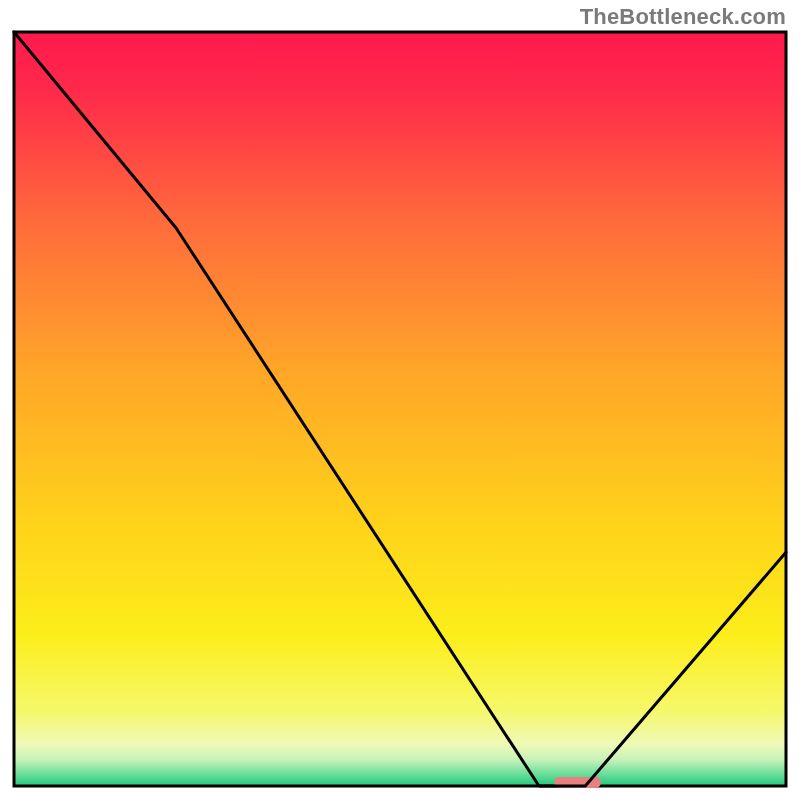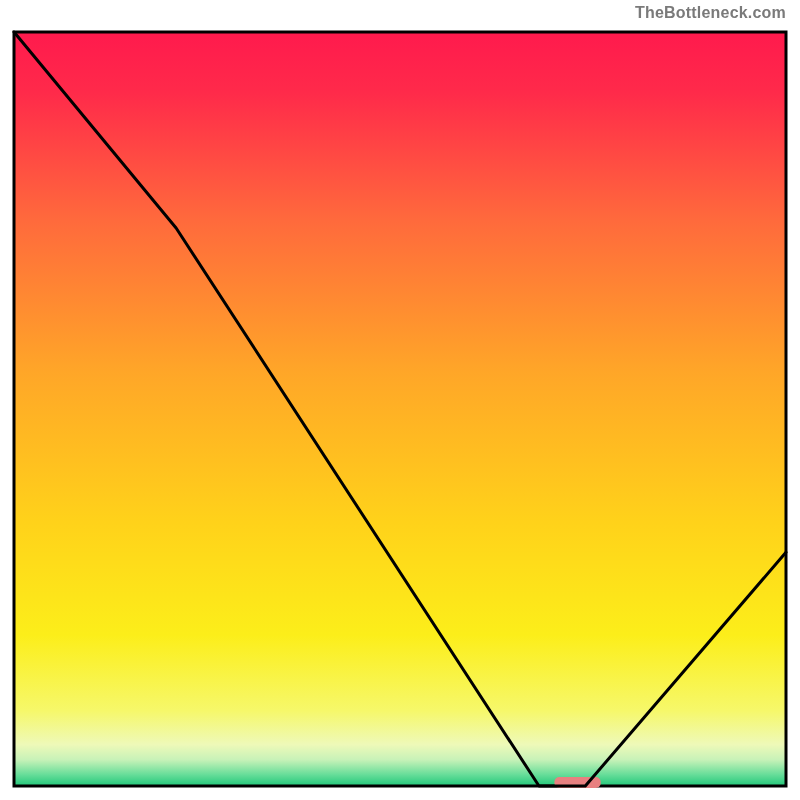--- a/index.html
+++ b/index.html
@@ -13,21 +13,21 @@
   .frame {
     position: relative;
     width: 800px;
     height: 800px;
     background: #ffffff;
   }
   .attribution {
     position: absolute;
     top: 4px;
     right: 14px;
-    font-size: 16px;
+    font-size: 22px;
     font-weight: 600;
     color: #7a7a7a;
     letter-spacing: 0.2px;
   }
   svg.plot {
     position: absolute;
     top: 0;
     left: 0;
   }
 </style>

